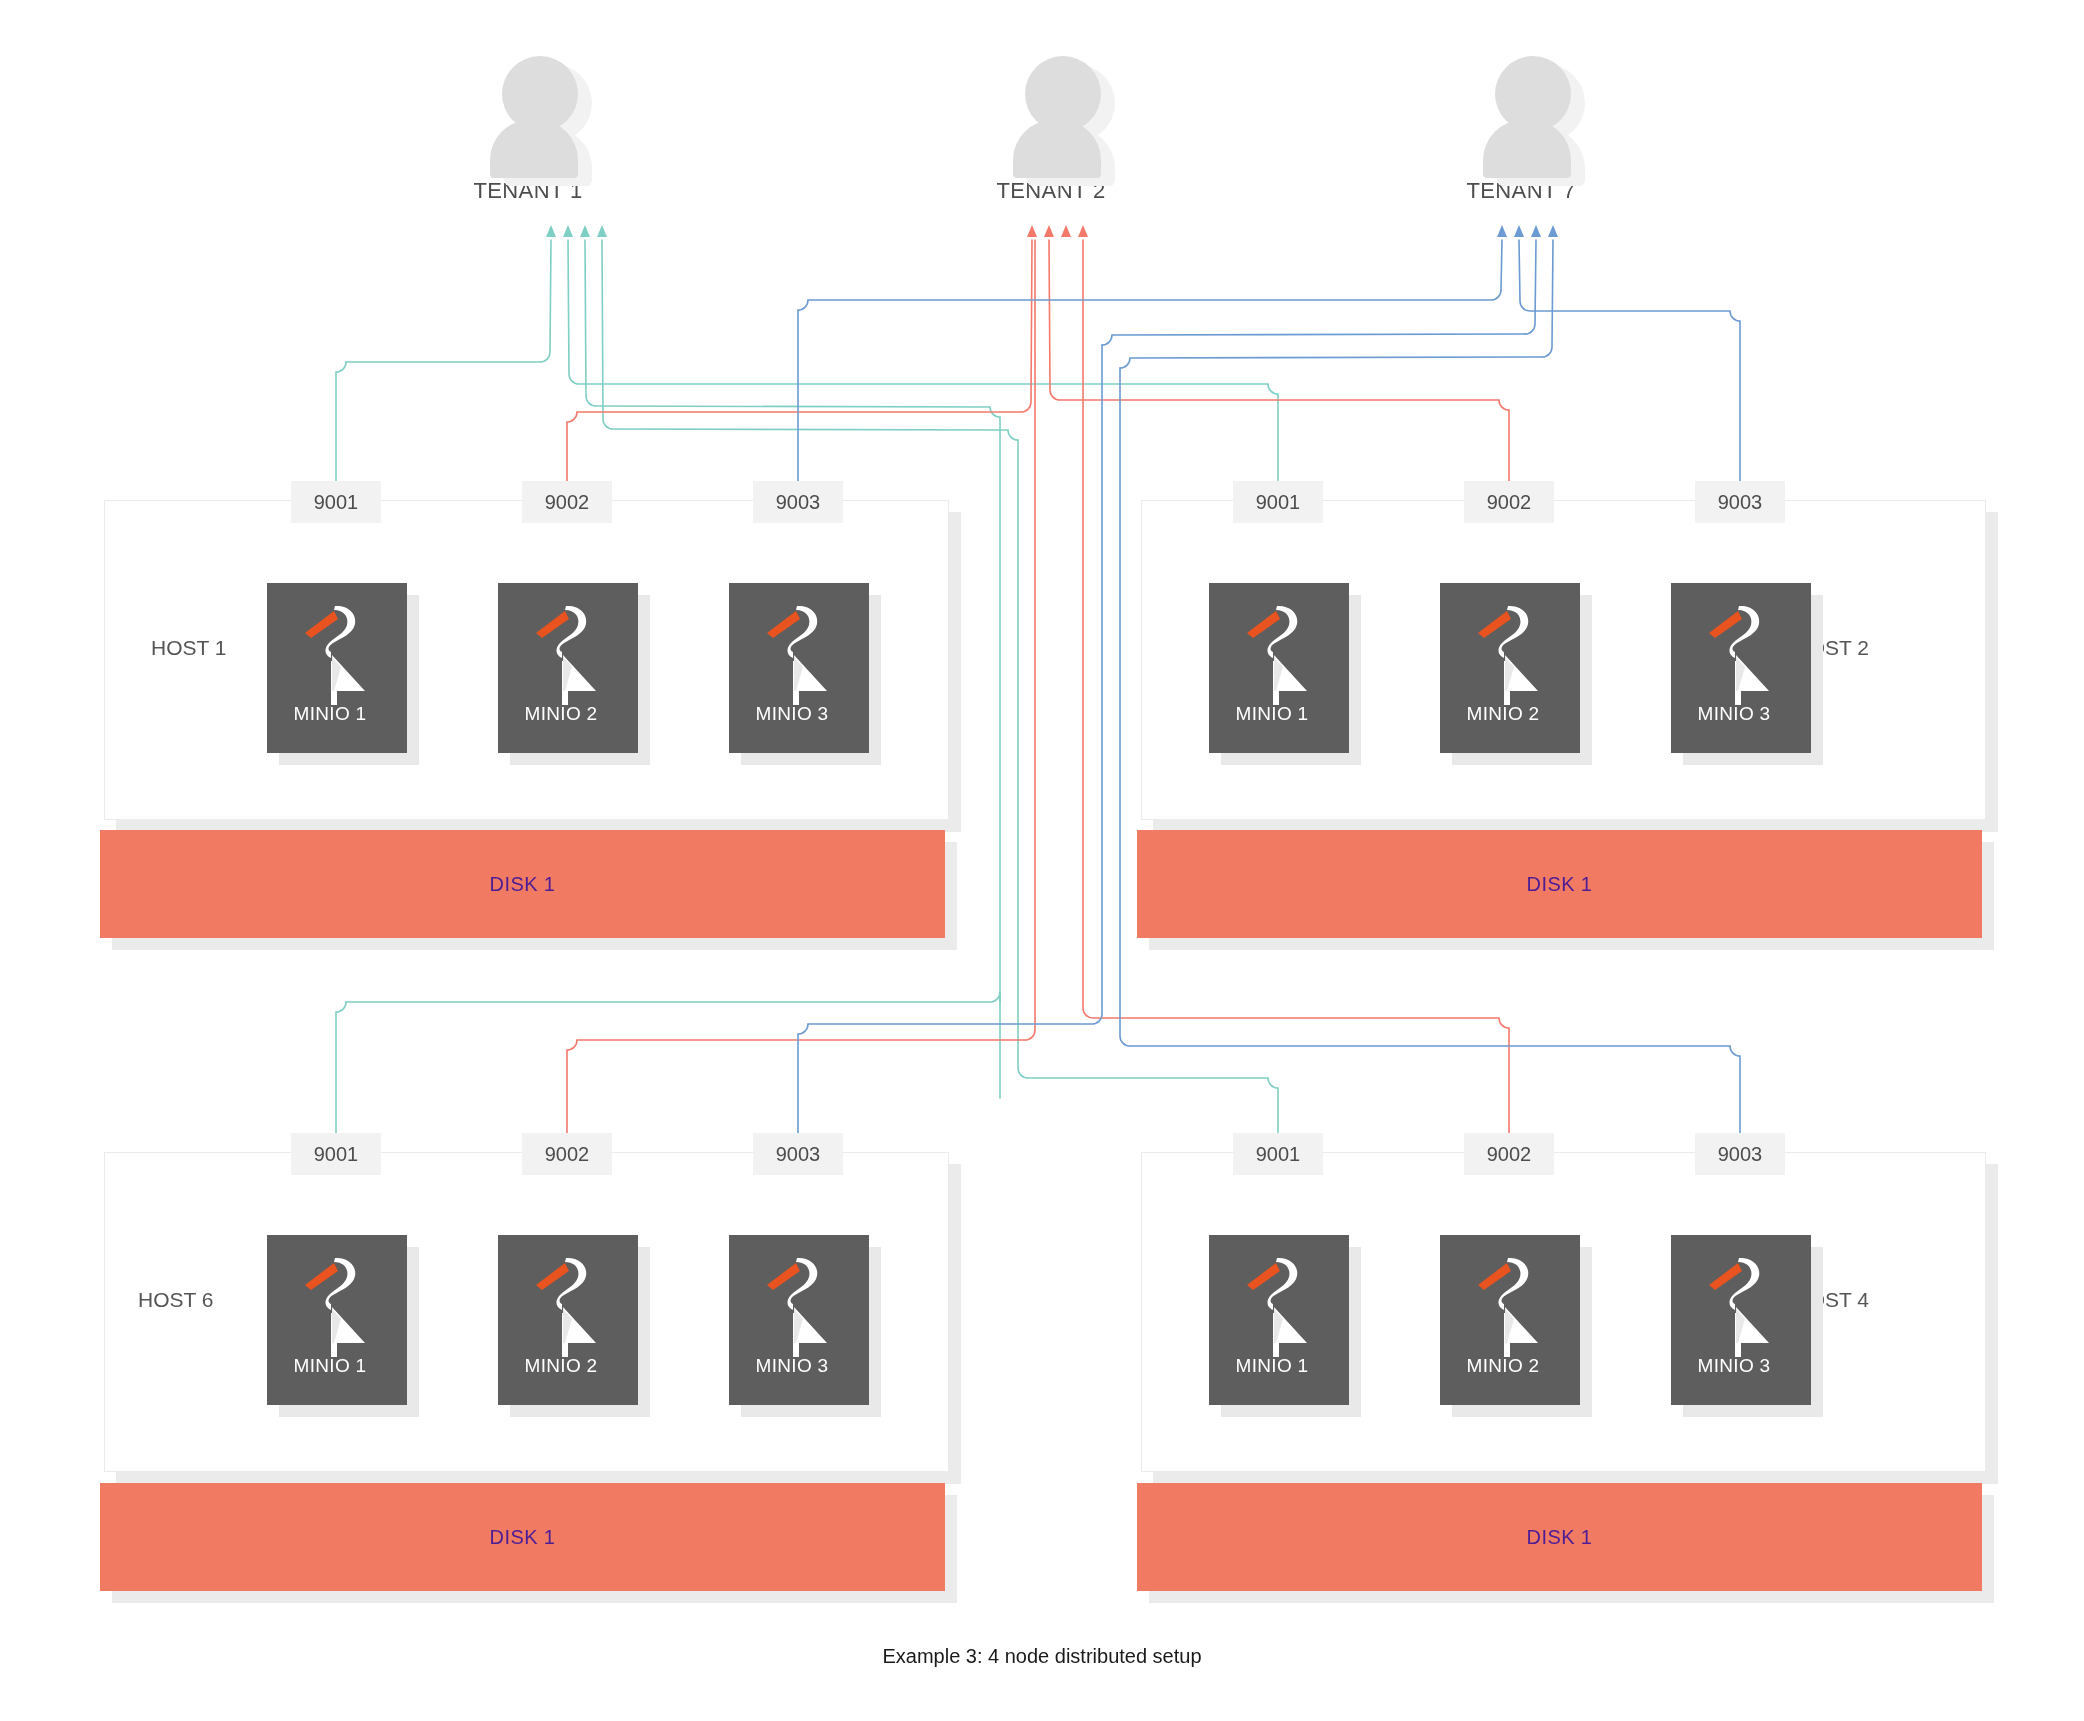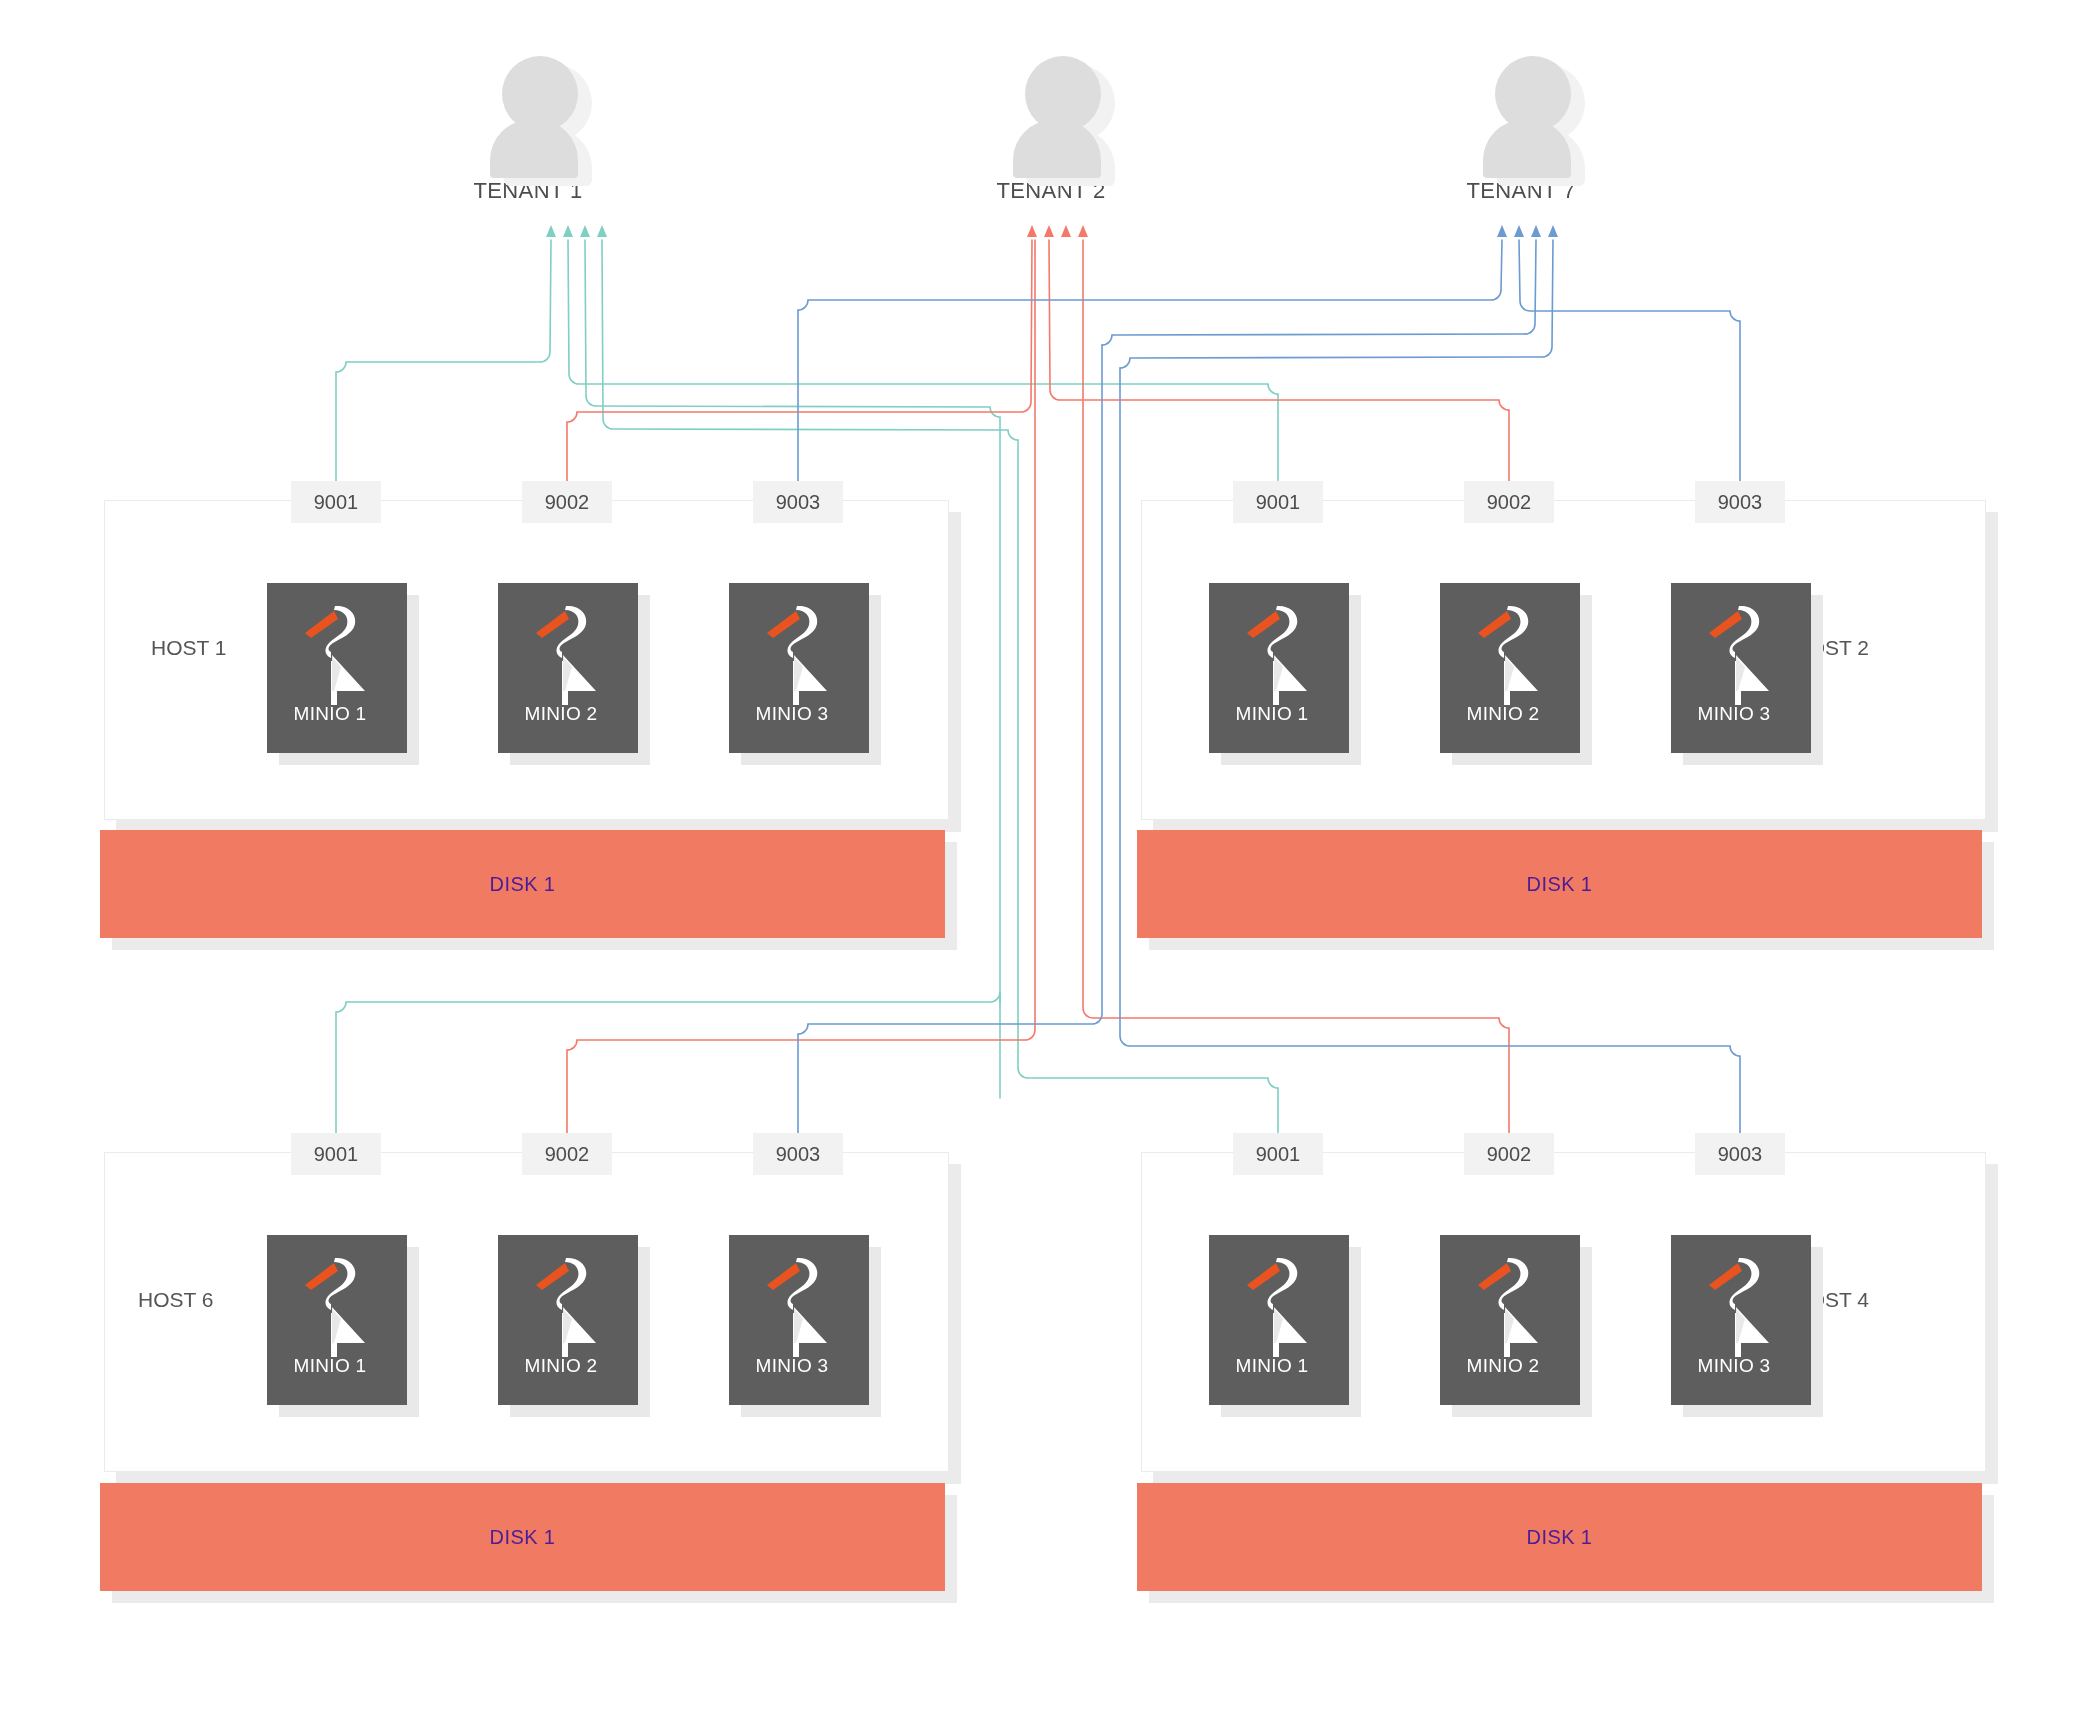--- a/index.html
+++ b/index.html
@@ -313,13 +313,14 @@
           <path fill="#ffffff" d="M33 5 C43 5 48 12 46 20 C44 28 34 32 28 38 C23 43 23 50 30 53 L30 47 C26 45 27 41 32 38 C40 33 52 29 54 19 C56 8 46 0 34 1 ZM31 50 L64 86 L34 86 ZM30 56 L36 56 L36 100 L30 100 Z"></path>
           <path fill="#e8e8e8" d="M31 52 L40 62 L33 86 L31 86 Z"></path>
         </svg>
         <div class="nlabel">MINIO 3</div>
       </div>
       <div class="port" style="left: 1233px; top: 1133px; background: rgb(242, 242, 242);">9001</div>
       <div class="port" style="left: 1464px; top: 1133px; background: rgb(242, 242, 242);">9002</div>
       <div class="port" style="left: 1695px; top: 1133px; background: rgb(242, 242, 242);">9003</div>
     </div>
 
+  <div class="caption" style="left:0;top:1645px;">Example 3: 4 node distributed setup</div>
 </div>
 
 </body></html>

